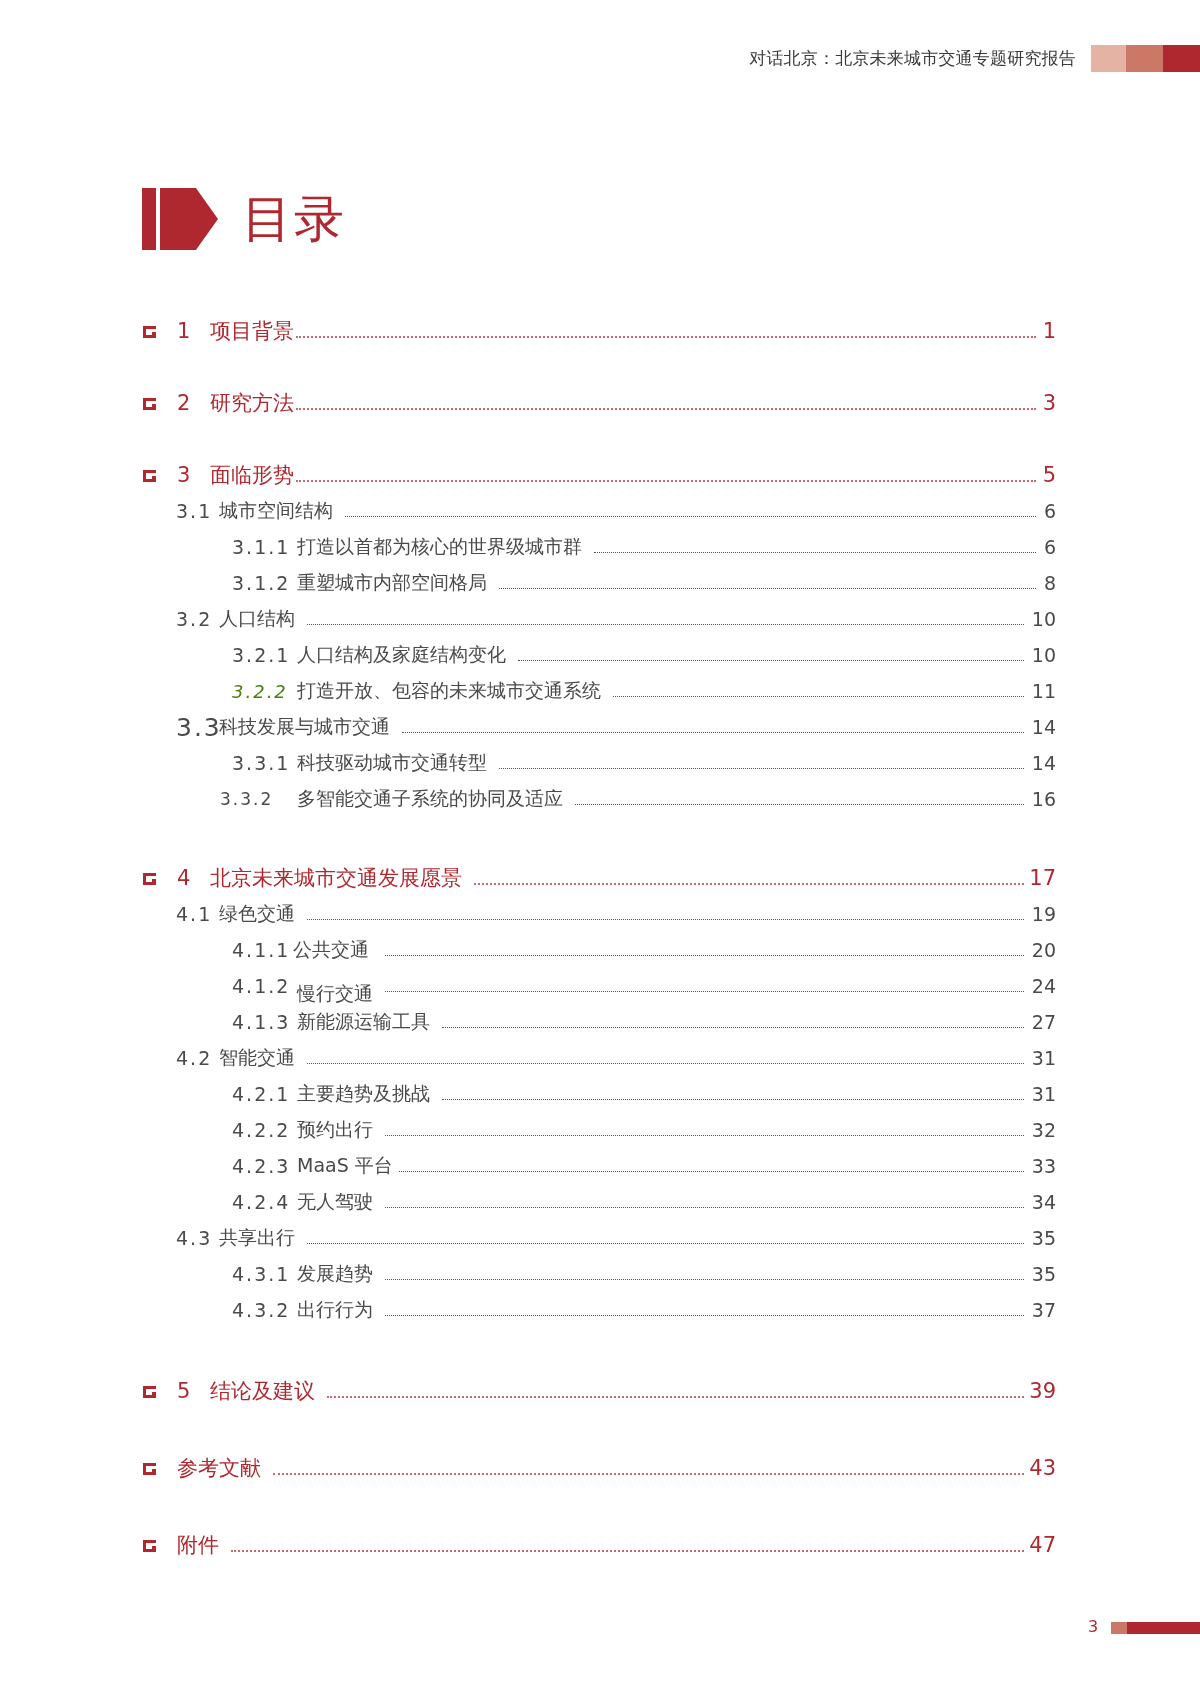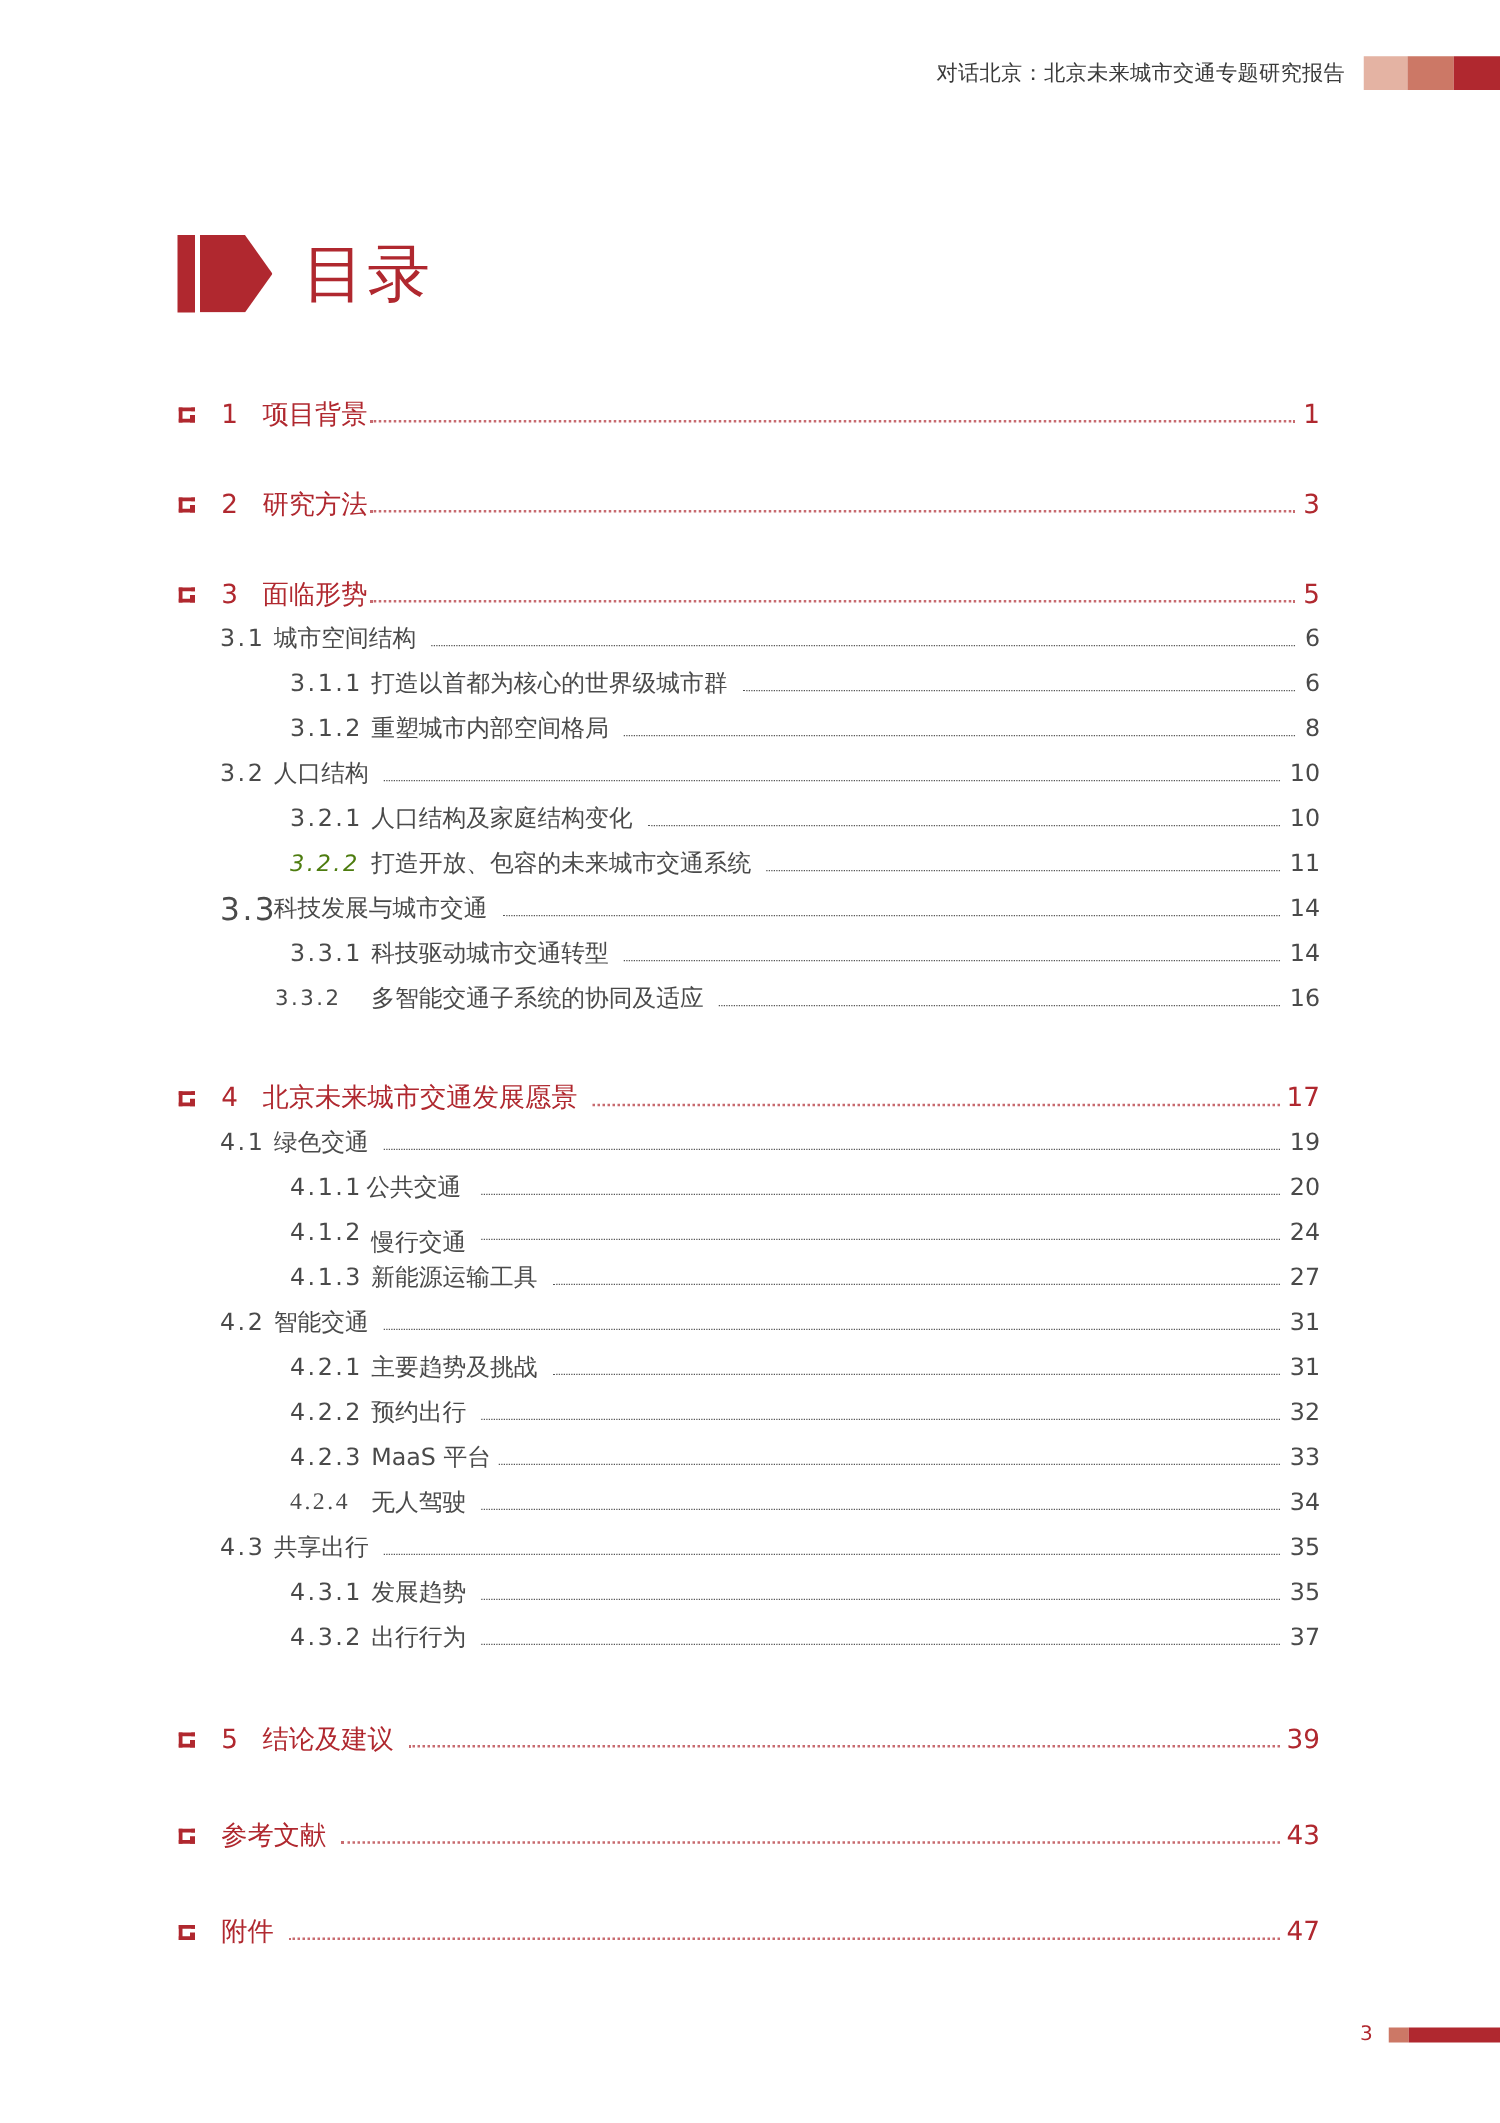--- a/index.html
+++ b/index.html
@@ -173,21 +173,21 @@
       <span class="page" style="right: 144px;">32</span>
       <span class="leader" style="left: 385px; width: 639px; top: 20px;"></span>
     </div>
     <div class="row lvl3" style="top: 1151px;">
       <span class="num" style="left: 232px; color: rgb(74, 74, 74); font-size: 19px; letter-spacing: 2px;">4.2.3</span>
       <span class="label" style="left: 297px;">MaaS 平台</span>
       <span class="page" style="right: 144px;">33</span>
       <span class="leader" style="left: 399.25px; width: 624.75px; top: 20px;"></span>
     </div>
     <div class="row lvl3" style="top: 1187px;">
-      <span class="num" style="left: 232px; color: rgb(74, 74, 74); font-size: 19px; letter-spacing: 2px; font-family: Liberation Serif, serif;">4.2.4</span>
+      <span class="num" style="left: 232px; color: rgb(74, 74, 74); font-size: 19px; letter-spacing: 2px;">4.2.4</span>
       <span class="label" style="left: 297px;">无人驾驶</span>
       <span class="page" style="right: 144px;">34</span>
       <span class="leader" style="left: 385px; width: 639px; top: 20px;"></span>
     </div>
     <div class="row lvl2" style="top: 1223px;">
       <span class="num" style="left: 176px; color: rgb(74, 74, 74); font-size: 19px; letter-spacing: 2px;">4.3</span>
       <span class="label" style="left: 219px;">共享出行</span>
       <span class="page" style="right: 144px;">35</span>
       <span class="leader" style="left: 307px; width: 717px; top: 20px;"></span>
     </div>

